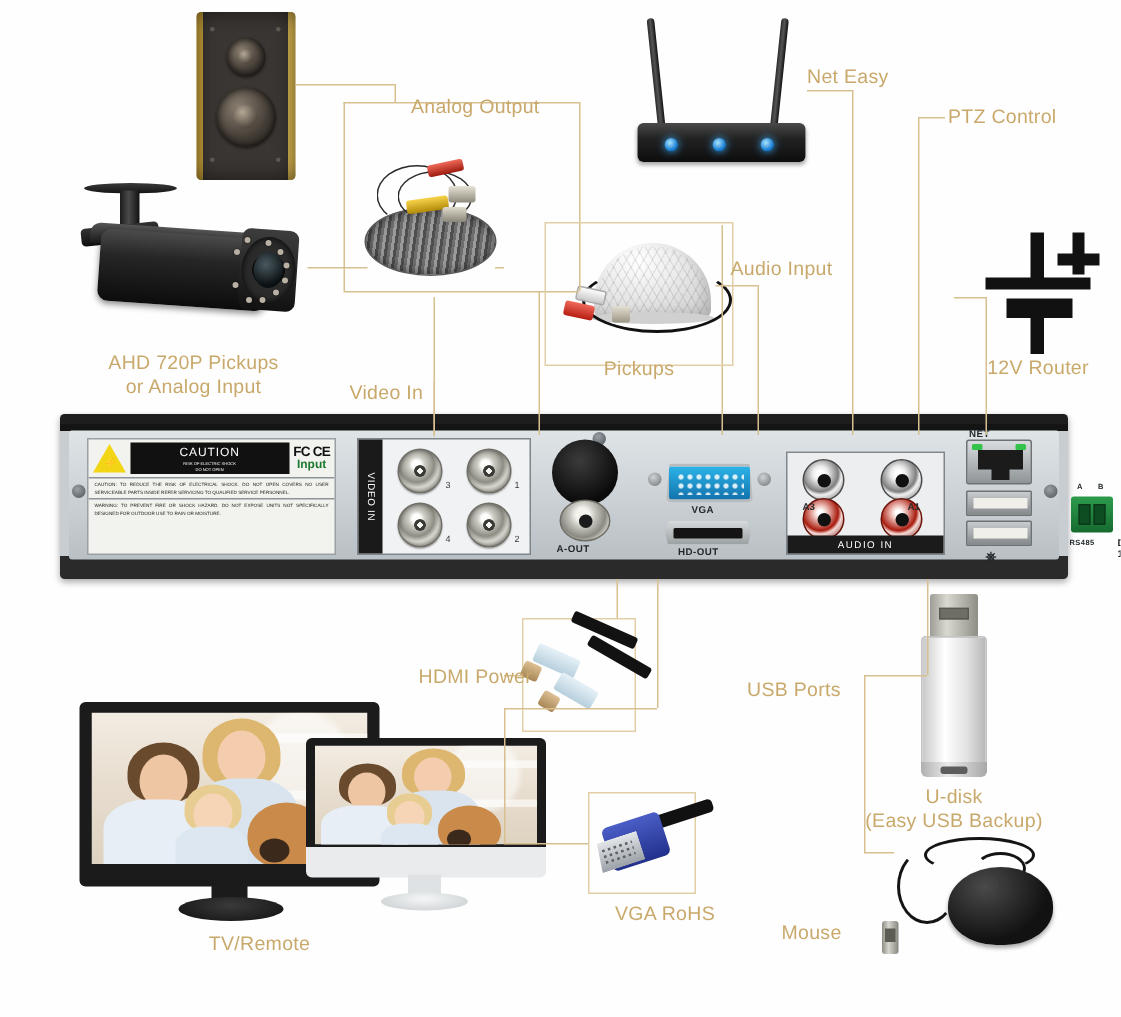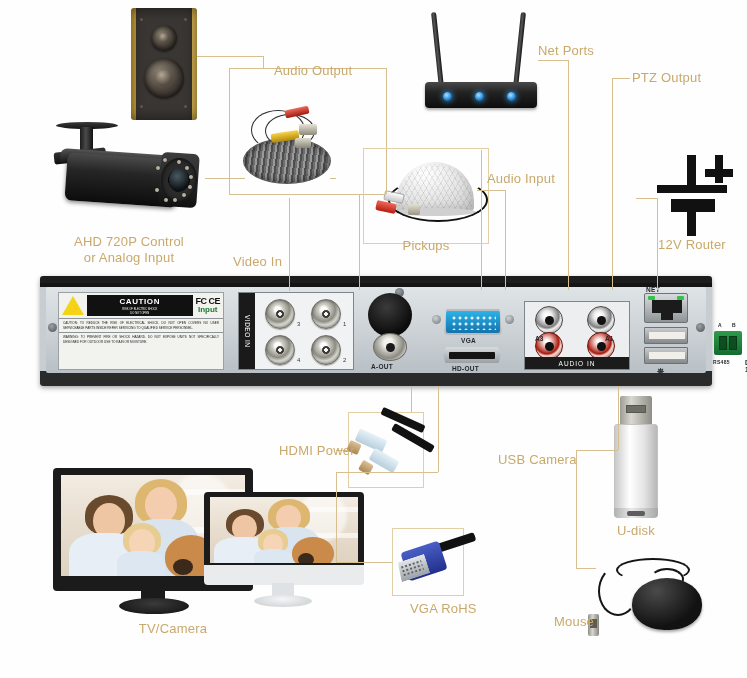--- a/index.html
+++ b/index.html
@@ -176,21 +176,21 @@
     background:#f2f2ee;border:1px solid #9aa0a4;
     font-size:3.1px; line-height:1.45; color:#1a1a1a; overflow:hidden;
   }
   .caution-top{display:flex;align-items:center;gap:3px;padding:2px 3px;}
   .tri{
     width:0;height:0;border-left:11px solid transparent;border-right:11px solid transparent;
     border-bottom:19px solid #f2d615; position:relative; flex:0 0 auto;
   }
   .tri:after{content:"\26A1";position:absolute;left:-4px;top:7px;font-size:8px;color:#111;}
   .caution-bar{background:#111;color:#fff;text-align:center;flex:1;padding:1px 2px;}
-  .caution-bar .big{font-size:8px;font-weight:bold;letter-spacing:.6px;display:block;}
+  .caution-bar .big{font-size:8px;font-weight:normal;letter-spacing:.6px;display:block;}
   .caution-bar .sm{font-size:2.7px;display:block;}
   .certs{flex:0 0 auto;text-align:center;line-height:1;}
   .certs .fc{font-size:9px;font-weight:bold;letter-spacing:-.5px;color:#111;}
   .certs .rohs{font-size:8px;font-weight:bold;color:#1c7a2e;}
   .caution p{margin:0;padding:2px 4px;text-align:justify;}
   .caution .divider{border-top:1px solid #8d9398;}
 
   
   .vin-block{
     position:absolute; left:192px; top:5px; width:116px; height:78px;
@@ -651,34 +651,35 @@
   <div class="ln v" style="left:438px;top:386px;height:86px;"></div>
   <div class="ln h" style="left:336px;top:472px;width:102px;"></div>
   <div class="ln v" style="left:336px;top:472px;height:90px;"></div>
   <div class="ln h" style="left:336px;top:562px;width:56px;"></div>
 
   <div class="ln v" style="left:618px;top:386px;height:64px;"></div>
   <div class="ln h" style="left:576px;top:450px;width:42px;"></div>
   <div class="ln v" style="left:576px;top:450px;height:118px;"></div>
   <div class="ln h" style="left:576px;top:568px;width:20px;"></div>
 
-  <div class="lbl" style="left:274px;top:63px;">Audio Output</div>
-  <div class="lbl" style="left:538px;top:43px;">Net Ports</div>
-  <div class="lbl" style="left:632px;top:70px;">PTZ Output</div>
+  <div class="lbl" style="left:274px;top:63px;">Analog Output</div>
+  <div class="lbl" style="left:538px;top:43px;">Net Easy</div>
+  <div class="lbl" style="left:632px;top:70px;">PTZ Control</div>
   <div class="lbl" style="left:487px;top:171px;">Audio Input</div>
   <div class="lbl" style="left:233px;top:254px;">Video In</div>
   <div class="lbl" style="left:279px;top:443px;">HDMI Power</div>
-  <div class="lbl" style="left:498px;top:452px;">USB Camera</div>
+  <div class="lbl" style="left:498px;top:452px;">USB Ports</div>
   <div class="lbl" style="left:410px;top:601px;">VGA RoHS</div>
 
 
-  <div class="lbl c" style="left:44px;top:234px;width:170px;">AHD 720P Control</div>
+  <div class="lbl c" style="left:44px;top:234px;width:170px;">AHD 720P Pickups</div>
   <div class="lbl c" style="left:44px;top:250px;width:170px;">or Analog Input</div>
 
   <div class="lbl c" style="left:386px;top:238px;width:80px;">Pickups</div>
   <div class="lbl c" style="left:638px;top:237px;width:108px;">12V Router</div>
-  <div class="lbl c" style="left:118px;top:621px;width:110px;">TV/Camera</div>
+  <div class="lbl c" style="left:118px;top:621px;width:110px;">TV/Remote</div>
 
   <div class="lbl c" style="left:588px;top:523px;width:96px;">U-disk</div>
-
-  <div class="lbl" style="left:554px;top:614px;">Mouse</div>
+  <div class="lbl c" style="left:570px;top:539px;width:132px;">(Easy USB Backup)</div>
+
+  <div class="lbl" style="left:521px;top:614px;">Mouse</div>
 
 </div>
 
 </body></html>

